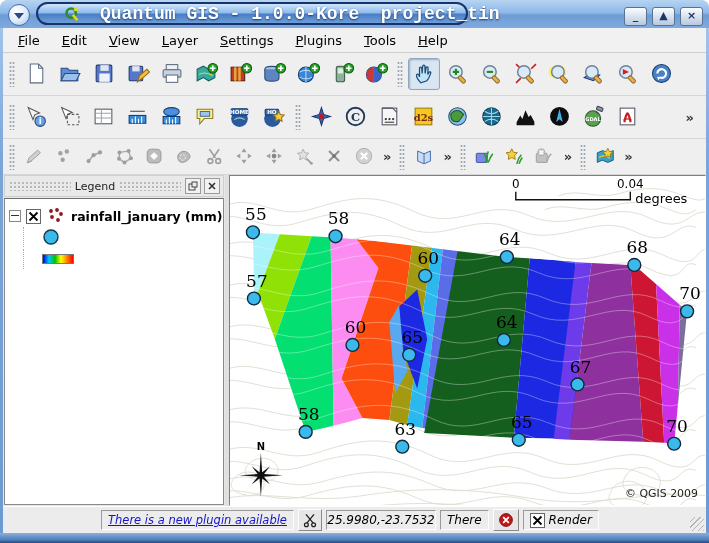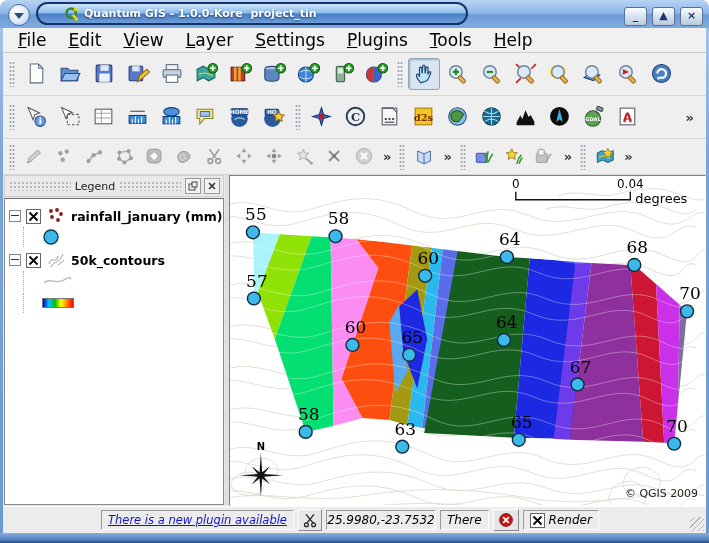--- a/index.html
+++ b/index.html
@@ -9,33 +9,33 @@
   
   .titlebar{position:absolute;top:0;left:0;right:0;height:28px;border-radius:8px 8px 0 0;
             background:linear-gradient(180deg,#b7d4f2,#8db8e8 45%,#6d9cd6 55%,#7fabde);}
   .win-menu-btn{position:absolute;left:8px;top:4px;width:20px;height:20px;border-radius:50%;
             background:radial-gradient(circle at 35% 30%,#ffffff,#dcebfa 55%,#9dbfe4);
             border:1px solid #4a6ea8;display:flex;align-items:center;justify-content:center;}
   .win-menu-btn .tri{width:0;height:0;border-left:5px solid transparent;border-right:5px solid transparent;border-top:6px solid #2a4a80;margin-top:2px;}
   .title-capsule{position:absolute;left:36px;top:2px;width:432px;height:23px;border-radius:13px;
             border:2px solid #17336e;display:flex;align-items:center;padding-left:26px;box-sizing:border-box;
             background:linear-gradient(180deg,#cfe6fb,#8fbcec 45%,#4a7ec6 55%,#6f9fd8);}
-  .title-text{color:#fff;font-weight:bold;font-size:11px;text-shadow:0 1px 2px #1a3a70;white-space:pre;margin-left:4px;}
+  .title-text{color:#fff;font-weight:bold;font-size:18px;text-shadow:0 1px 2px #1a3a70;white-space:pre;margin-left:20px;font-family:Liberation Mono, monospace;}
   .qgis-logo{width:16px;height:16px;flex:none;}
   .win-btns{position:absolute;right:6px;top:7px;display:flex;gap:5px;}
   .win-btn{width:21px;height:17px;border-radius:3px;border:1px solid #5a7292;
            background:linear-gradient(180deg,#fbfdff,#d4e0ee 55%,#b9cade);
            color:#1c3466;font-weight:bold;font-size:11px;line-height:15px;text-align:center;}
   
   .app-body{position:absolute;top:28px;left:3px;right:3px;bottom:10px;background:#efefef;display:flex;flex-direction:column;}
   .bottom-edge{position:absolute;left:0;right:0;bottom:0;height:10px;
            background:linear-gradient(180deg,#86b0de,#4d7cb8 70%,#244a80);}
   
   .menubar{height:24px;background:#f1f1f1;border-bottom:1px solid #cdcdcd;display:flex;align-items:center;padding:0 4px;flex:none;}
-  .menu-item{padding:3px 11px;font-size:17px;}
+  .menu-item{padding:3px 11px;font-size:13px;}
   .menu-item u{text-decoration:underline;}
   
   .toolbar{display:flex;align-items:center;background:#efefef;border-bottom:1px solid #d6d6d6;padding:0 2px;flex:none;}
   .tb-lg{height:42px;} .tb-sm{height:35px;}
   .tbtn{width:30px;height:30px;margin:0 1px;border:1px solid transparent;border-radius:3px;
         display:flex;align-items:center;justify-content:center;flex:none;}
   .tb-sm .tbtn{width:26px;height:26px;}
   .tbtn.active{background:#d9e6f2;border:1px solid #8fa6bc;box-shadow:inset 1px 1px 2px rgba(40,70,110,.35);}
   .tbtn.disabled{opacity:.8;filter:grayscale(.9);}
   .ticon{width:24px;height:24px;display:block;}
@@ -662,43 +662,20 @@
               </div>
               <div class="child-row">
                 <span class="child-sym">
                   <svg width="18" height="18" viewBox="0 0 18 18">
                     <circle cx="9" cy="9" r="7" fill="#3bb9ea" stroke="#123a50" stroke-width="1.4"></circle>
                   </svg>
                 </span>
               </div>
             </div>
             <div>
-              <div class="layer-row">
-                <span class="expand-box"></span>
-                <span class="chk">
-                  <svg viewBox="0 0 13 13">
-                    <path d="M2.5 2.5 L10.5 10.5 M10.5 2.5 L2.5 10.5" stroke="#000" stroke-width="1.8"></path>
-                  </svg>
-                </span>
-                <span class="layer-symbol">
-                  <svg viewBox="0 0 20 18">
-                    <path d="M3 13 C6 3 9 15 12 5 M5 16 C9 9 13 13 17 3 M12 14 c2-2 4-2 6-5" stroke="#9a9a9a" fill="none"></path>
-                  </svg>
-                </span>
-                <span class="layer-label">50k_contours</span>
-              </div>
-              <div class="child-row">
-                <span class="child-sym">
-                  <svg width="30" height="12" viewBox="0 0 30 12">
-                    <path d="M2 8 C8 2 14 10 22 5 S28 4 29 4" stroke="#b8b8b8" fill="none" stroke-width="1.4"></path>
-                  </svg>
-                </span>
-              </div>
-            </div>
-            <div>
               <div class="child-row">
                 <span class="child-sym">
                   <div class="ramp"></div>
                 </span>
               </div>
             </div>
           </div>
       </div>
 
       <div class="splitter"></div>

